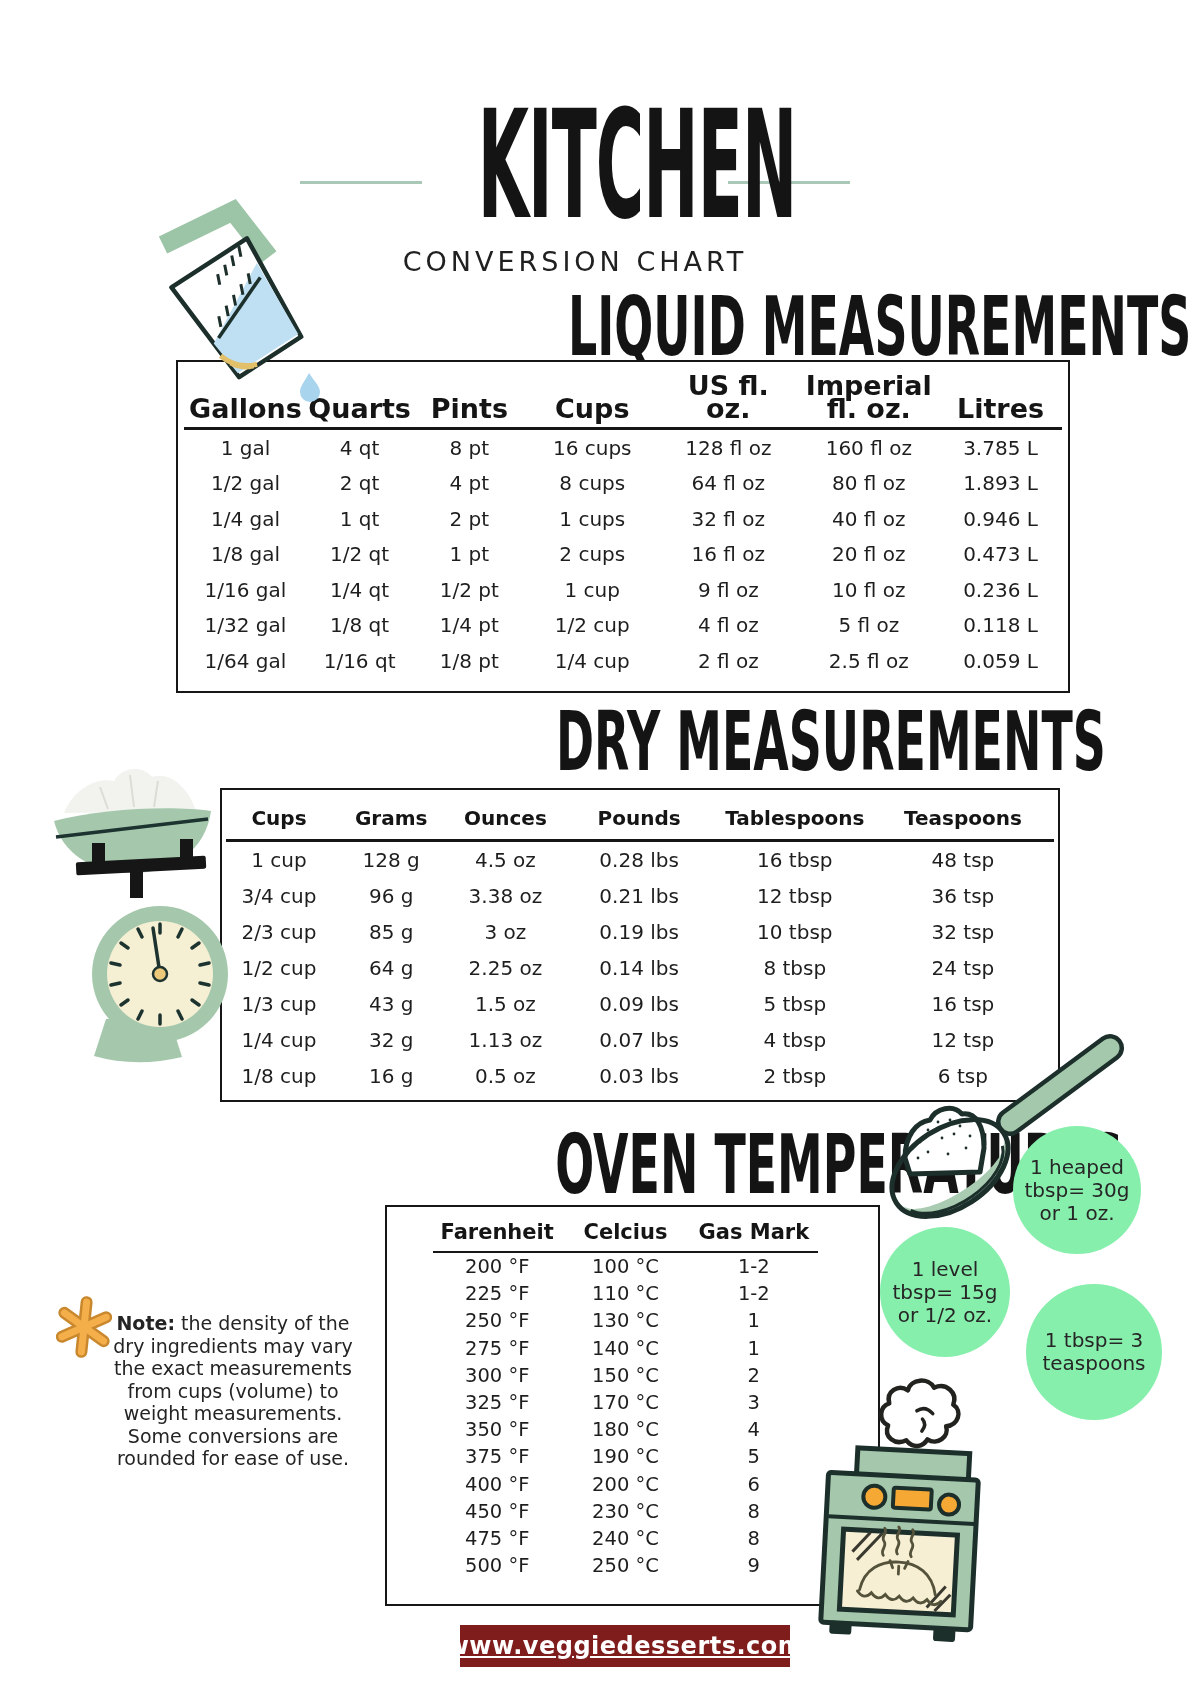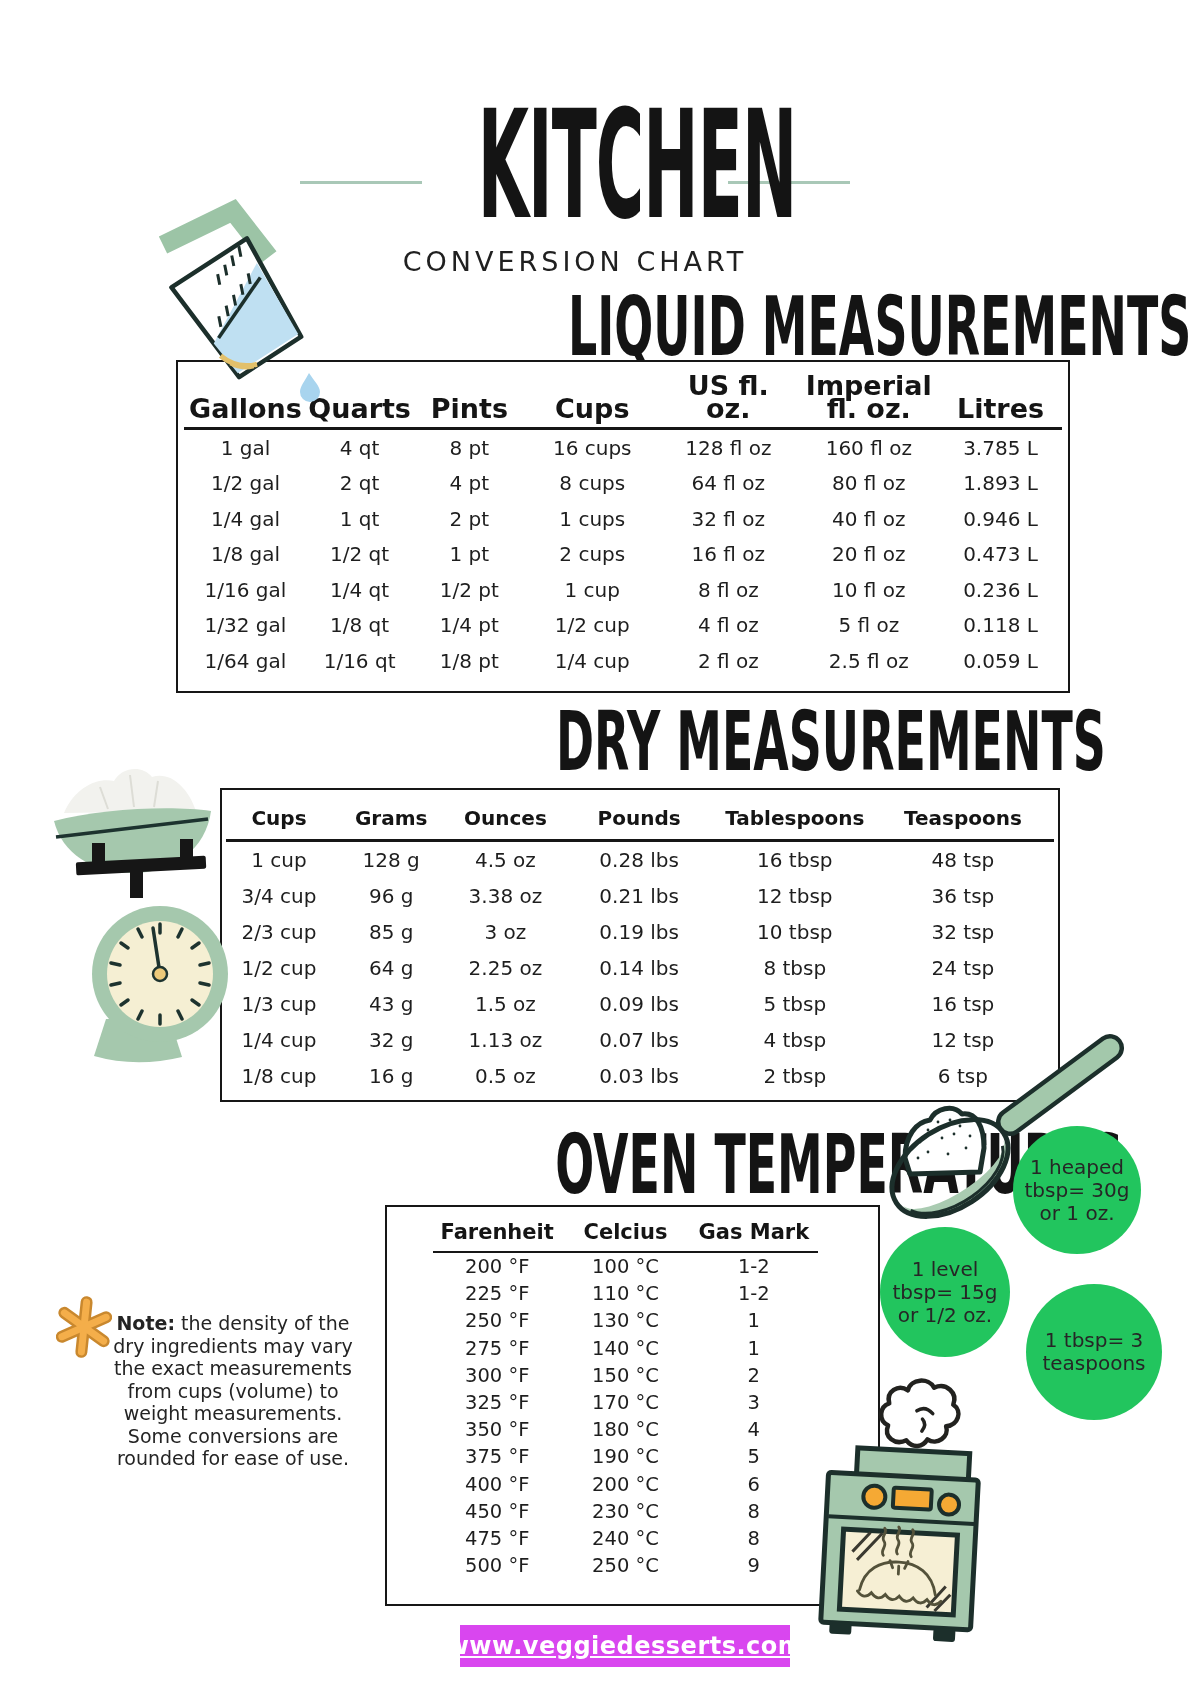--- a/index.html
+++ b/index.html
@@ -46,34 +46,34 @@
   #liquid-table th:nth-child(7),#liquid-table td:nth-child(7){width:14%;}
   #dry-table th:nth-child(1),#dry-table td:nth-child(1){width:12.8%;}
   #dry-table th:nth-child(2),#dry-table td:nth-child(2){width:14.3%;}
   #dry-table th:nth-child(3),#dry-table td:nth-child(3){width:13.3%;}
   #dry-table th:nth-child(4),#dry-table td:nth-child(4){width:19%;}
   #dry-table th:nth-child(5),#dry-table td:nth-child(5){width:18.6%;margin-left:48px;}
   #dry-table th:nth-child(6),#dry-table td:nth-child(6){width:22%;}
   #oven-table th,#oven-table td{width:33.33%;}
 
   
-  .bubble{position:absolute;border-radius:50%;background:#22c55e;z-index:2;
+  .bubble{position:absolute;border-radius:50%;background:#86efac;z-index:2;
           display:flex;flex-direction:column;align-items:center;justify-content:center;
           font-size:20px;line-height:23px;color:#262626;text-align:center;}
   #bubble-0{left:1013px;top:1126px;width:128px;height:128px;}
   #bubble-1{left:880px;top:1227px;width:130px;height:130px;}
   #bubble-2{left:1026px;top:1284px;width:136px;height:136px;}
 
   
   #note{position:absolute;left:104px;top:1312px;width:258px;text-align:center;
         font-size:19px;line-height:22.5px;color:#242424;z-index:2;}
   #note b{font-weight:bold;}
 
   
-  #footer{position:absolute;left:460px;top:1625px;width:330px;height:42px;background:#d946ef;
+  #footer{position:absolute;left:460px;top:1625px;width:330px;height:42px;background:#7f1d1d;
           display:flex;align-items:center;justify-content:center;z-index:2;}
   #footer a{color:#ffffff;font-weight:bold;font-size:24px;text-decoration:underline;
             letter-spacing:.5px;cursor:pointer;}
 
   .illus{position:absolute;z-index:3;}
   #jug-illus{left:133px;top:193px;}
   #scale-illus{left:30px;top:757px;}
   #spoon-illus{left:858px;top:1030px;}
   #oven-illus{left:798px;top:1352px;}
   #asterisk-illus{left:56px;top:1294px;}
@@ -143,21 +143,21 @@
             <td>2 cups</td>
             <td>16 fl oz</td>
             <td>20 fl oz</td>
             <td>0.473 L</td>
           </tr>
           <tr>
             <td>1/16 gal</td>
             <td>1/4 qt</td>
             <td>1/2 pt</td>
             <td>1 cup</td>
-            <td>8 fl oz</td>
+            <td>9 fl oz</td>
             <td>10 fl oz</td>
             <td>0.236 L</td>
           </tr>
           <tr>
             <td>1/32 gal</td>
             <td>1/8 qt</td>
             <td>1/4 pt</td>
             <td>1/2 cup</td>
             <td>4 fl oz</td>
             <td>5 fl oz</td>

